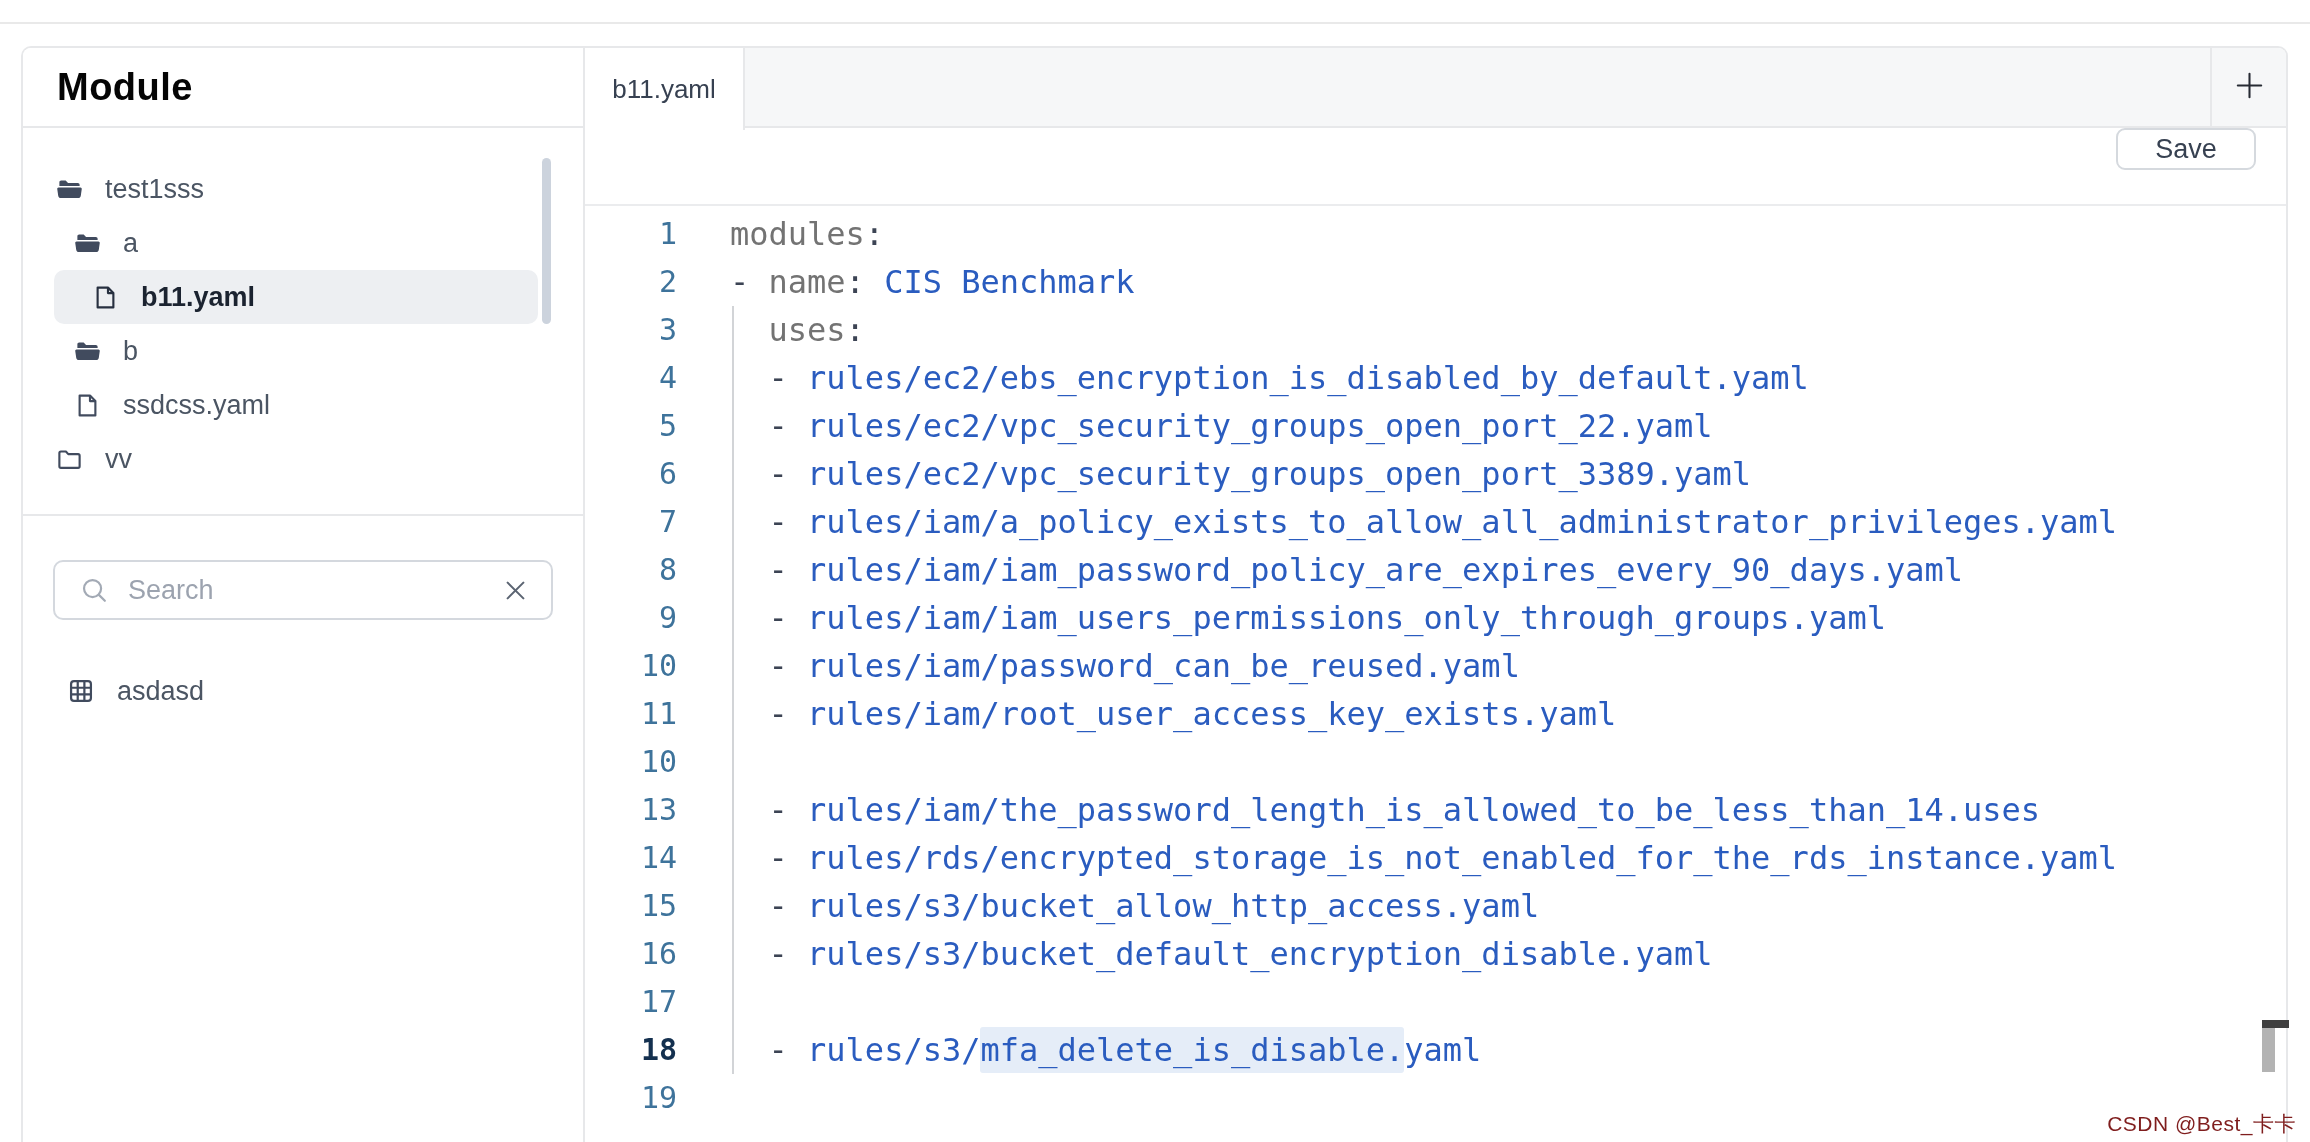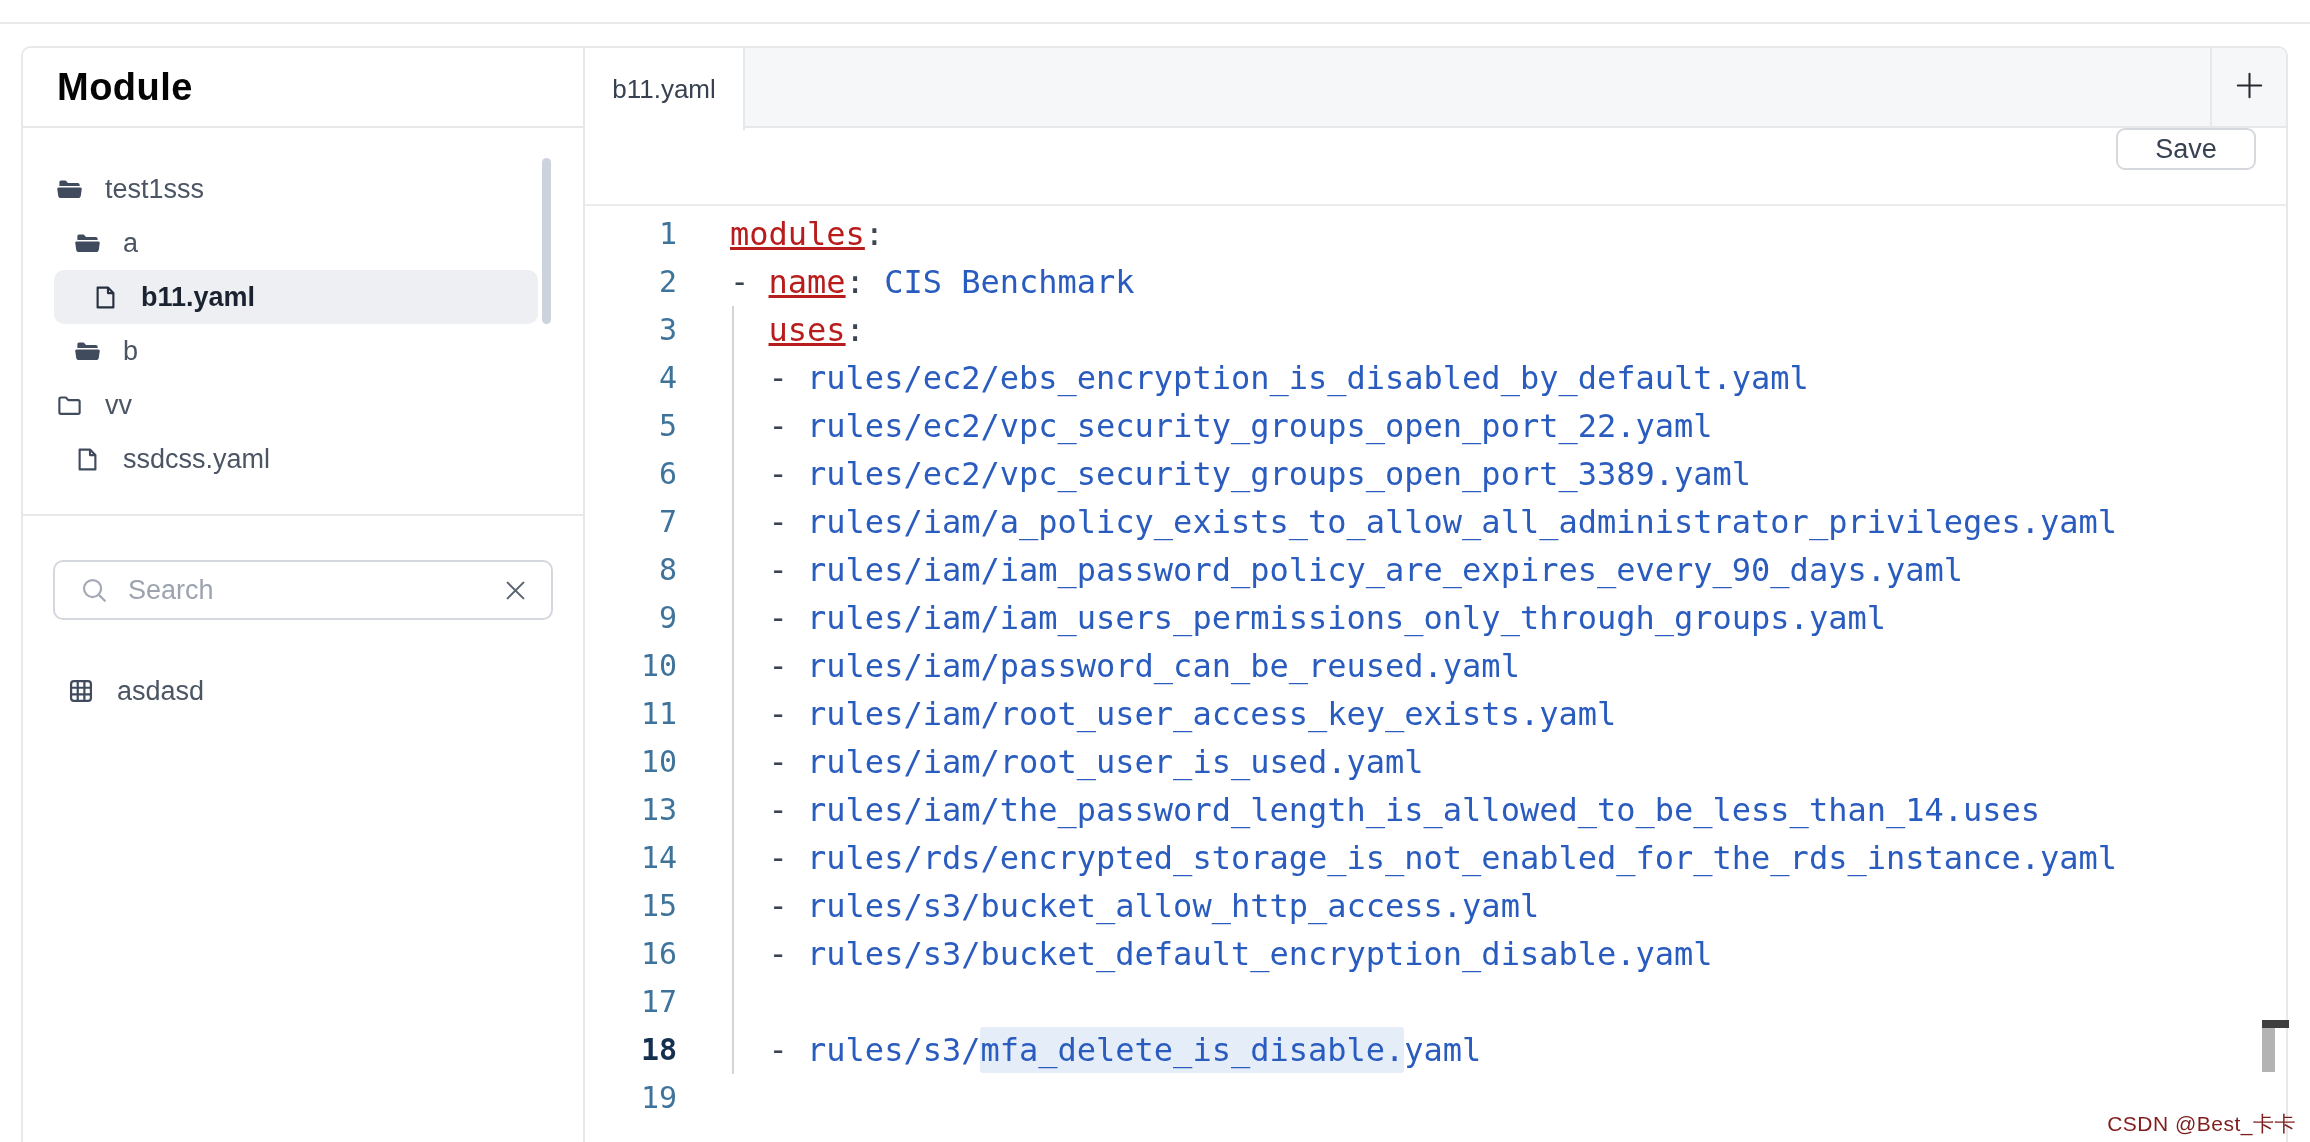--- a/index.html
+++ b/index.html
@@ -52,21 +52,21 @@
   .save-btn { width:140px; height:42px; background:#fff; border:2px solid #d5d9de; border-radius:9px;
               font-size:27px; color:#374151; font-family:"Liberation Sans", sans-serif; cursor:pointer;
               display:flex; align-items:center; justify-content:center; }
 
   .editor { position:relative; flex:1; background:#fff; padding-top:4px; overflow:hidden;
             font-family:"DejaVu Sans Mono", monospace; }
   .cl { display:flex; height:48px; line-height:48px; white-space:pre; }
   .ln { flex:none; width:92px; text-align:right; font-size:30px; color:#3e739b; }
   .ln.active { color:#14304f; font-weight:700; }
   .code { margin-left:53px; font-size:32px; color:#3c4454; }
-  .tk-key { color:#b91c1c;text-decoration:underline; }
+  .tk-key { color:#737373; }
   .tk-pun { color:#3c4454; }
   .tk-val { color:#2a5cbf; }
   .tk-hl  { color:#2a5cbf; background:#e5edf8; padding:4px 0; border-radius:3px; }
   .guide { position:absolute; left:147px; top:100px; width:2px; height:768px; background:#d2d4d7; }
 
   
   .sb-dark { position:absolute; left:2262px; top:1020px; width:27px; height:8px; background:#3f3f3f; }
   .sb-gray { position:absolute; left:2262px; top:1028px; width:13px; height:44px; background:#b3b3b3; }
   .watermark { position:absolute; right:14px; top:1110px; font-size:21px; color:#7f1d1d; letter-spacing:.5px; }
 </style>
@@ -114,36 +114,36 @@
             </div>
             <div class="tree-row" style="padding-left: 20px;">
               <span class="tree-icon">
                 <svg viewBox="0 0 24 24" fill="#414b5e">
                   <path d="M3 5.6c0-.9.7-1.6 1.6-1.6h4l2.1 2.3h8.7c.9 0 1.6.7 1.6 1.6v1H3z"></path>
                   <path d="M2.3 10.2h19.4c.8 0 1.3.7 1.2 1.4l-.9 6.1c-.2 1.1-1.1 1.9-2.2 1.9H4.2c-1.1 0-2-.8-2.2-1.9l-.9-6.1c-.1-.7.4-1.4 1.2-1.4z"></path>
                 </svg>
               </span>
               <span class="tree-label">b</span>
             </div>
-            <div class="tree-row" style="padding-left: 2px;">
-              <span class="tree-icon">
-                <svg viewBox="0 0 24 24" fill="none" stroke="#414b5e" stroke-width="1.9" stroke-linejoin="round">
-                  <path d="M3 6.3c0-.8.6-1.4 1.4-1.4h4.4l2.1 2.3h8.7c.8 0 1.4.6 1.4 1.4v9.5c0 .8-.6 1.4-1.4 1.4H4.4c-.8 0-1.4-.6-1.4-1.4z"></path>
-                </svg>
-              </span>
-              <span class="tree-label">vv</span>
-            </div>
             <div class="tree-row" style="padding-left: 20px;">
               <span class="tree-icon">
                 <svg viewBox="0 0 24 24" fill="none" stroke="currentColor" stroke-width="1.9" stroke-linejoin="round">
                   <path d="M5 3.2h9.2l4.8 4.9v12.7H5z"></path>
                   <path d="M14.2 3.2v4.9H19"></path>
                 </svg>
               </span>
               <span class="tree-label">ssdcss.yaml</span>
+            </div>
+            <div class="tree-row" style="padding-left: 2px;">
+              <span class="tree-icon">
+                <svg viewBox="0 0 24 24" fill="none" stroke="#414b5e" stroke-width="1.9" stroke-linejoin="round">
+                  <path d="M3 6.3c0-.8.6-1.4 1.4-1.4h4.4l2.1 2.3h8.7c.8 0 1.4.6 1.4 1.4v9.5c0 .8-.6 1.4-1.4 1.4H4.4c-.8 0-1.4-.6-1.4-1.4z"></path>
+                </svg>
+              </span>
+              <span class="tree-label">vv</span>
             </div>
           </div>
         <div class="tree-thumb"></div>
       </div>
 
       <div class="search-section">
         <div class="search-box">
           <span>
             <svg width="31" height="31" viewBox="0 0 24 24" fill="none" stroke="#a3aab5" stroke-width="1.7" stroke-linecap="round">
               <circle cx="10.5" cy="10.5" r="6.6"></circle>
@@ -198,21 +198,21 @@
             <div class="cl"><span class="ln">2</span><span class="code"><span class="tk-pun">- </span><span class="tk-key">name</span><span class="tk-pun">:</span><span class="tk-val"> CIS Benchmark</span></span></div>
             <div class="cl"><span class="ln">3</span><span class="code"><span class="tk-pun">  </span><span class="tk-key">uses</span><span class="tk-pun">:</span></span></div>
             <div class="cl"><span class="ln">4</span><span class="code"><span class="tk-pun">  - </span><span class="tk-val">rules/ec2/ebs_encryption_is_disabled_by_default.yaml</span></span></div>
             <div class="cl"><span class="ln">5</span><span class="code"><span class="tk-pun">  - </span><span class="tk-val">rules/ec2/vpc_security_groups_open_port_22.yaml</span></span></div>
             <div class="cl"><span class="ln">6</span><span class="code"><span class="tk-pun">  - </span><span class="tk-val">rules/ec2/vpc_security_groups_open_port_3389.yaml</span></span></div>
             <div class="cl"><span class="ln">7</span><span class="code"><span class="tk-pun">  - </span><span class="tk-val">rules/iam/a_policy_exists_to_allow_all_administrator_privileges.yaml</span></span></div>
             <div class="cl"><span class="ln">8</span><span class="code"><span class="tk-pun">  - </span><span class="tk-val">rules/iam/iam_password_policy_are_expires_every_90_days.yaml</span></span></div>
             <div class="cl"><span class="ln">9</span><span class="code"><span class="tk-pun">  - </span><span class="tk-val">rules/iam/iam_users_permissions_only_through_groups.yaml</span></span></div>
             <div class="cl"><span class="ln">10</span><span class="code"><span class="tk-pun">  - </span><span class="tk-val">rules/iam/password_can_be_reused.yaml</span></span></div>
             <div class="cl"><span class="ln">11</span><span class="code"><span class="tk-pun">  - </span><span class="tk-val">rules/iam/root_user_access_key_exists.yaml</span></span></div>
-            <div class="cl"><span class="ln">10</span><span class="code"><span class="tk-pun">  - </span><span class="tk-val">rules/iam/root_user_is_used.yaml</span></span></div>
+            <div class="cl"><span class="ln">10</span></div>
             <div class="cl"><span class="ln">13</span><span class="code"><span class="tk-pun">  - </span><span class="tk-val">rules/iam/the_password_length_is_allowed_to_be_less_than_14.uses</span></span></div>
             <div class="cl"><span class="ln">14</span><span class="code"><span class="tk-pun">  - </span><span class="tk-val">rules/rds/encrypted_storage_is_not_enabled_for_the_rds_instance.yaml</span></span></div>
             <div class="cl"><span class="ln">15</span><span class="code"><span class="tk-pun">  - </span><span class="tk-val">rules/s3/bucket_allow_http_access.yaml</span></span></div>
             <div class="cl"><span class="ln">16</span><span class="code"><span class="tk-pun">  - </span><span class="tk-val">rules/s3/bucket_default_encryption_disable.yaml</span></span></div>
             <div class="cl"><span class="ln">17</span></div>
             <div class="cl"><span class="ln active">18</span><span class="code"><span class="tk-pun">  - </span><span class="tk-val">rules/s3/</span><span class="tk-hl">mfa_delete_is_disable.</span><span class="tk-val">yaml</span></span></div>
             <div class="cl"><span class="ln">19</span><span class="code"></span></div>
           </div>
       </div>
     </main>

